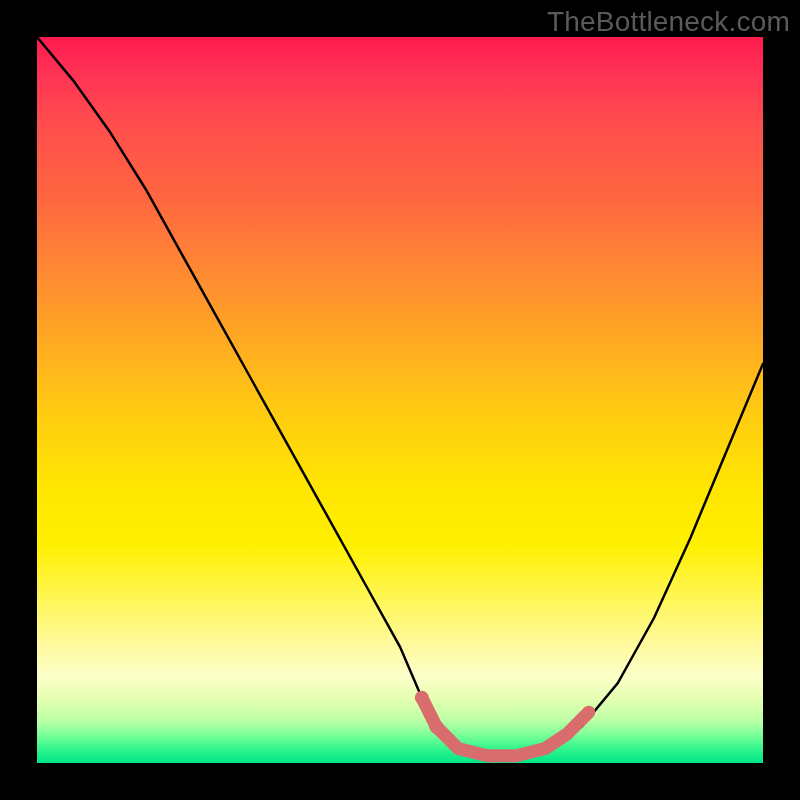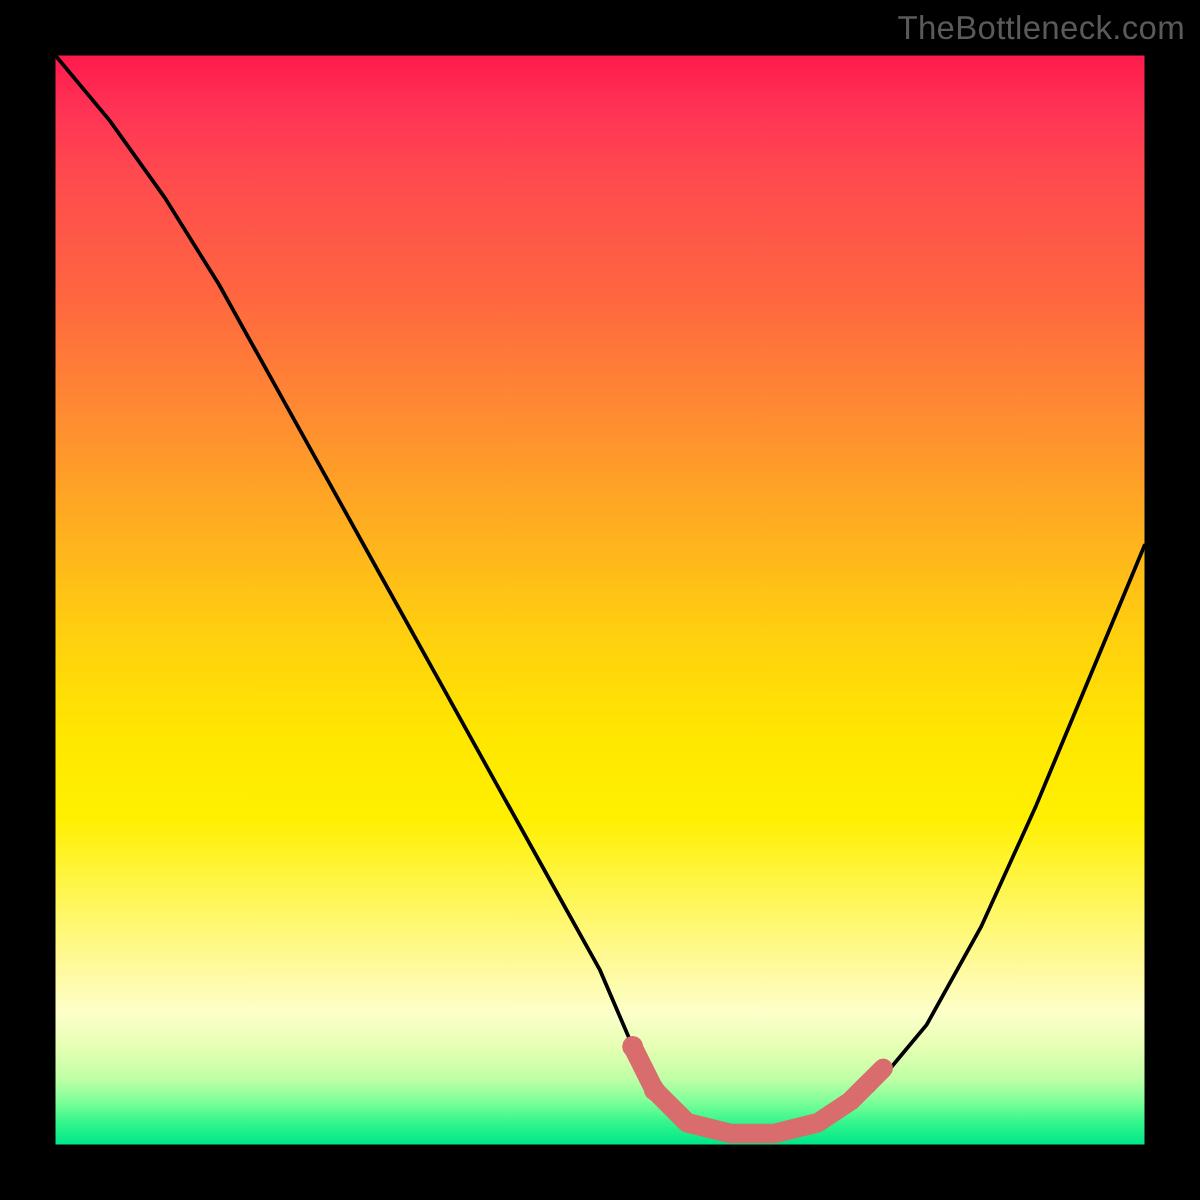--- a/index.html
+++ b/index.html
@@ -35,21 +35,21 @@
       #80ff99 96%,
       #33f58c 98%,
       #00e689 100%
     );
   }
   .watermark {
     position: absolute;
     top: 6px;
     right: 10px;
     color: #5a5a5a;
-    font-size: 22px;
+    font-size: 28px;
     font-weight: 500;
     letter-spacing: 0.2px;
   }
   svg.curve {
     position: absolute;
     left: 0; top: 0;
     width: 726px; height: 726px;
     overflow: visible;
   }
 </style>

